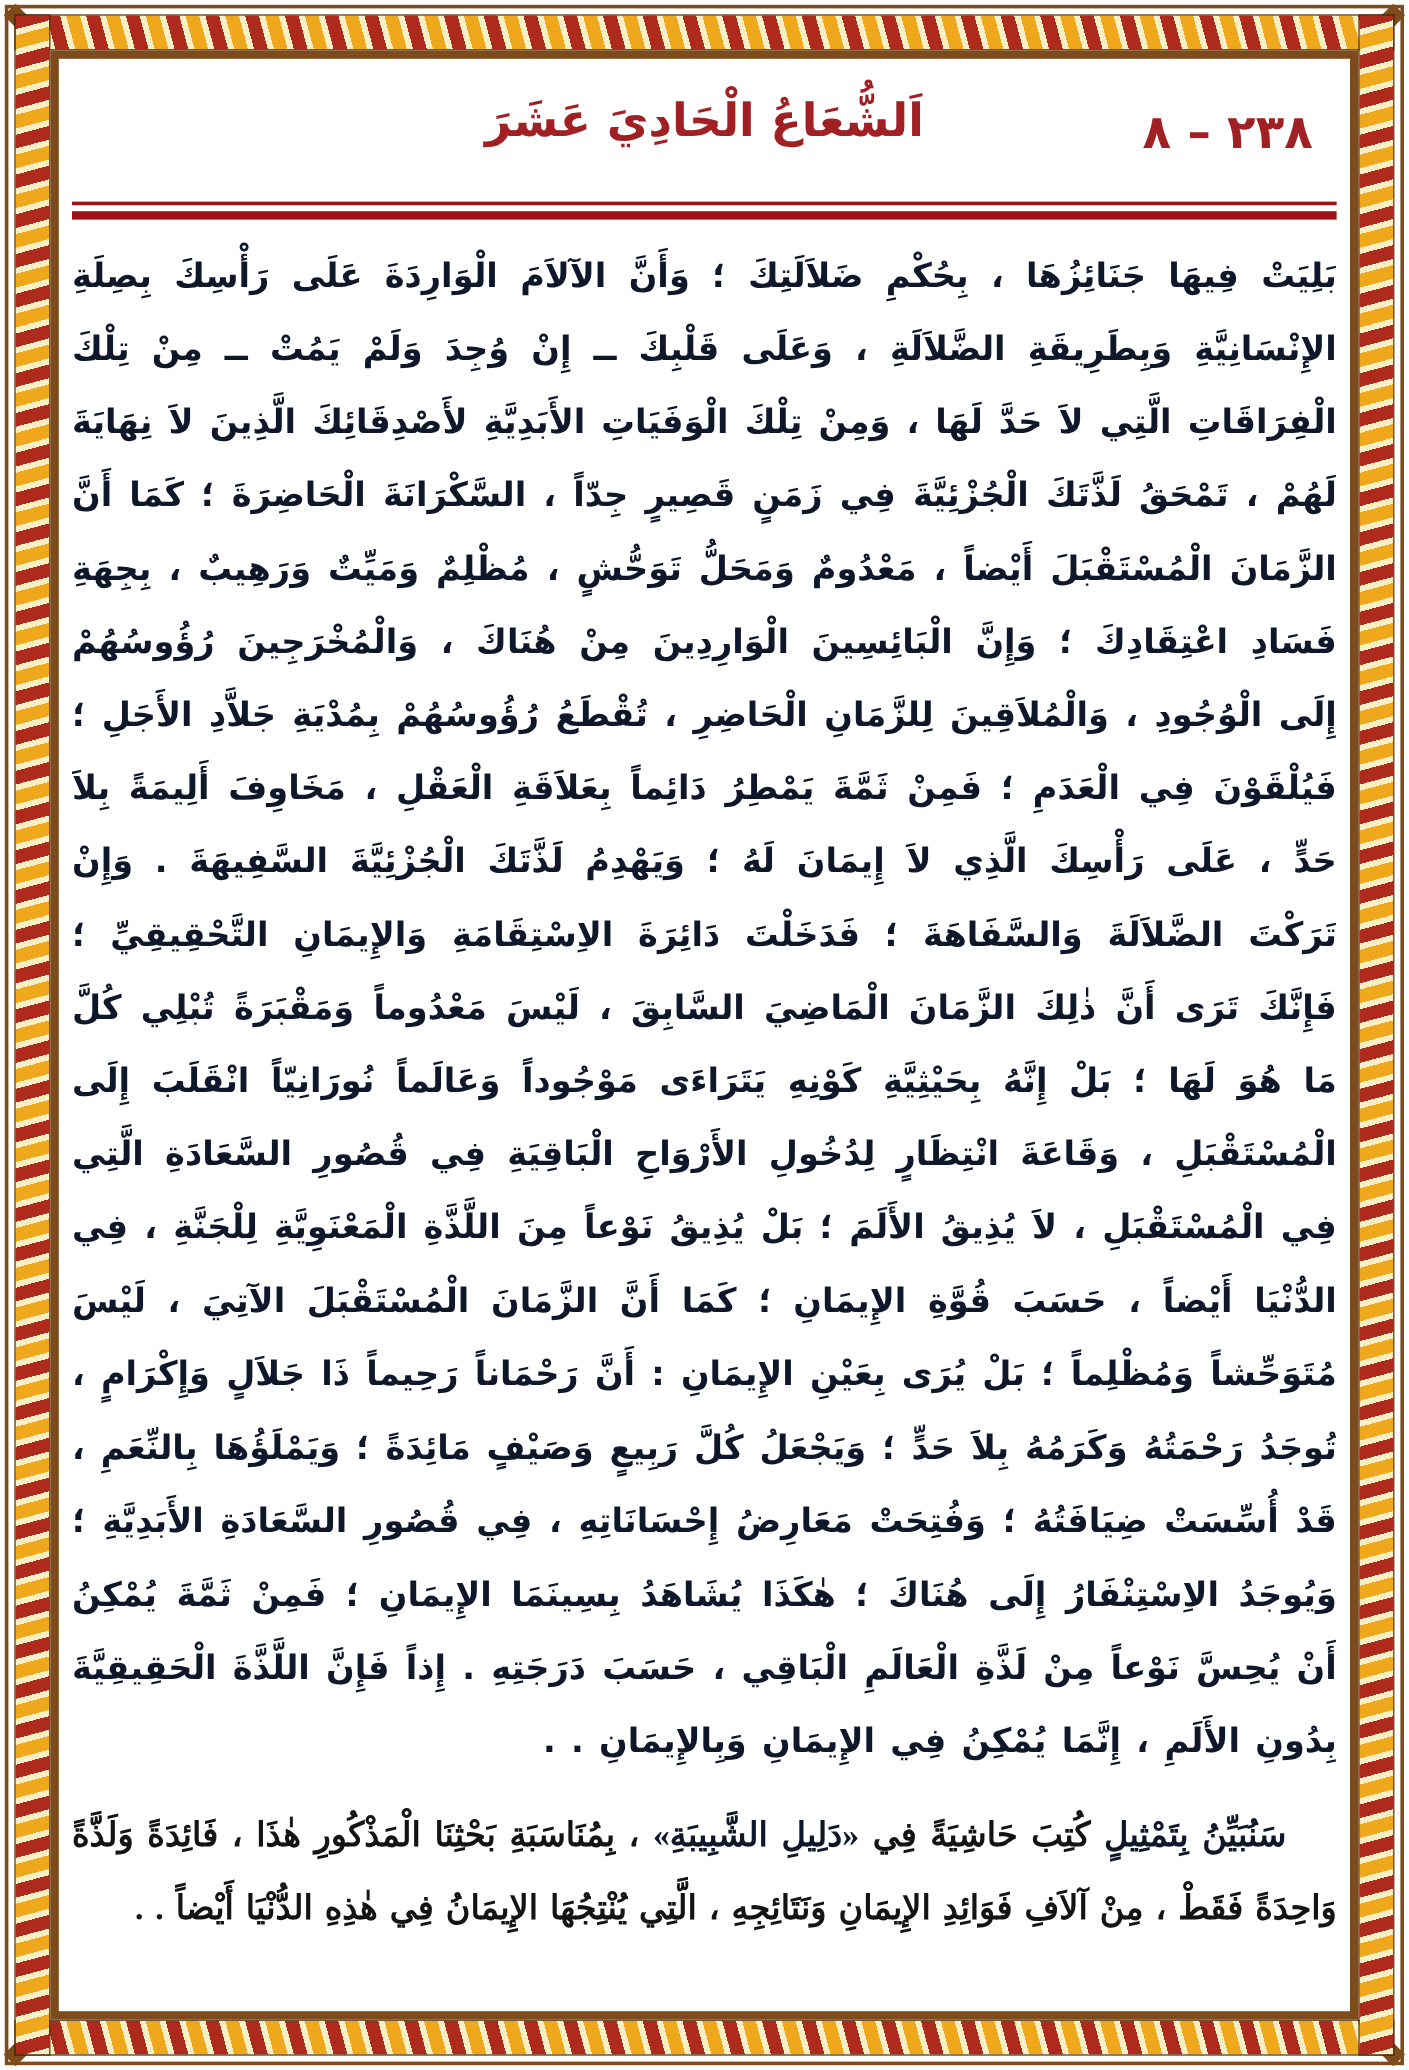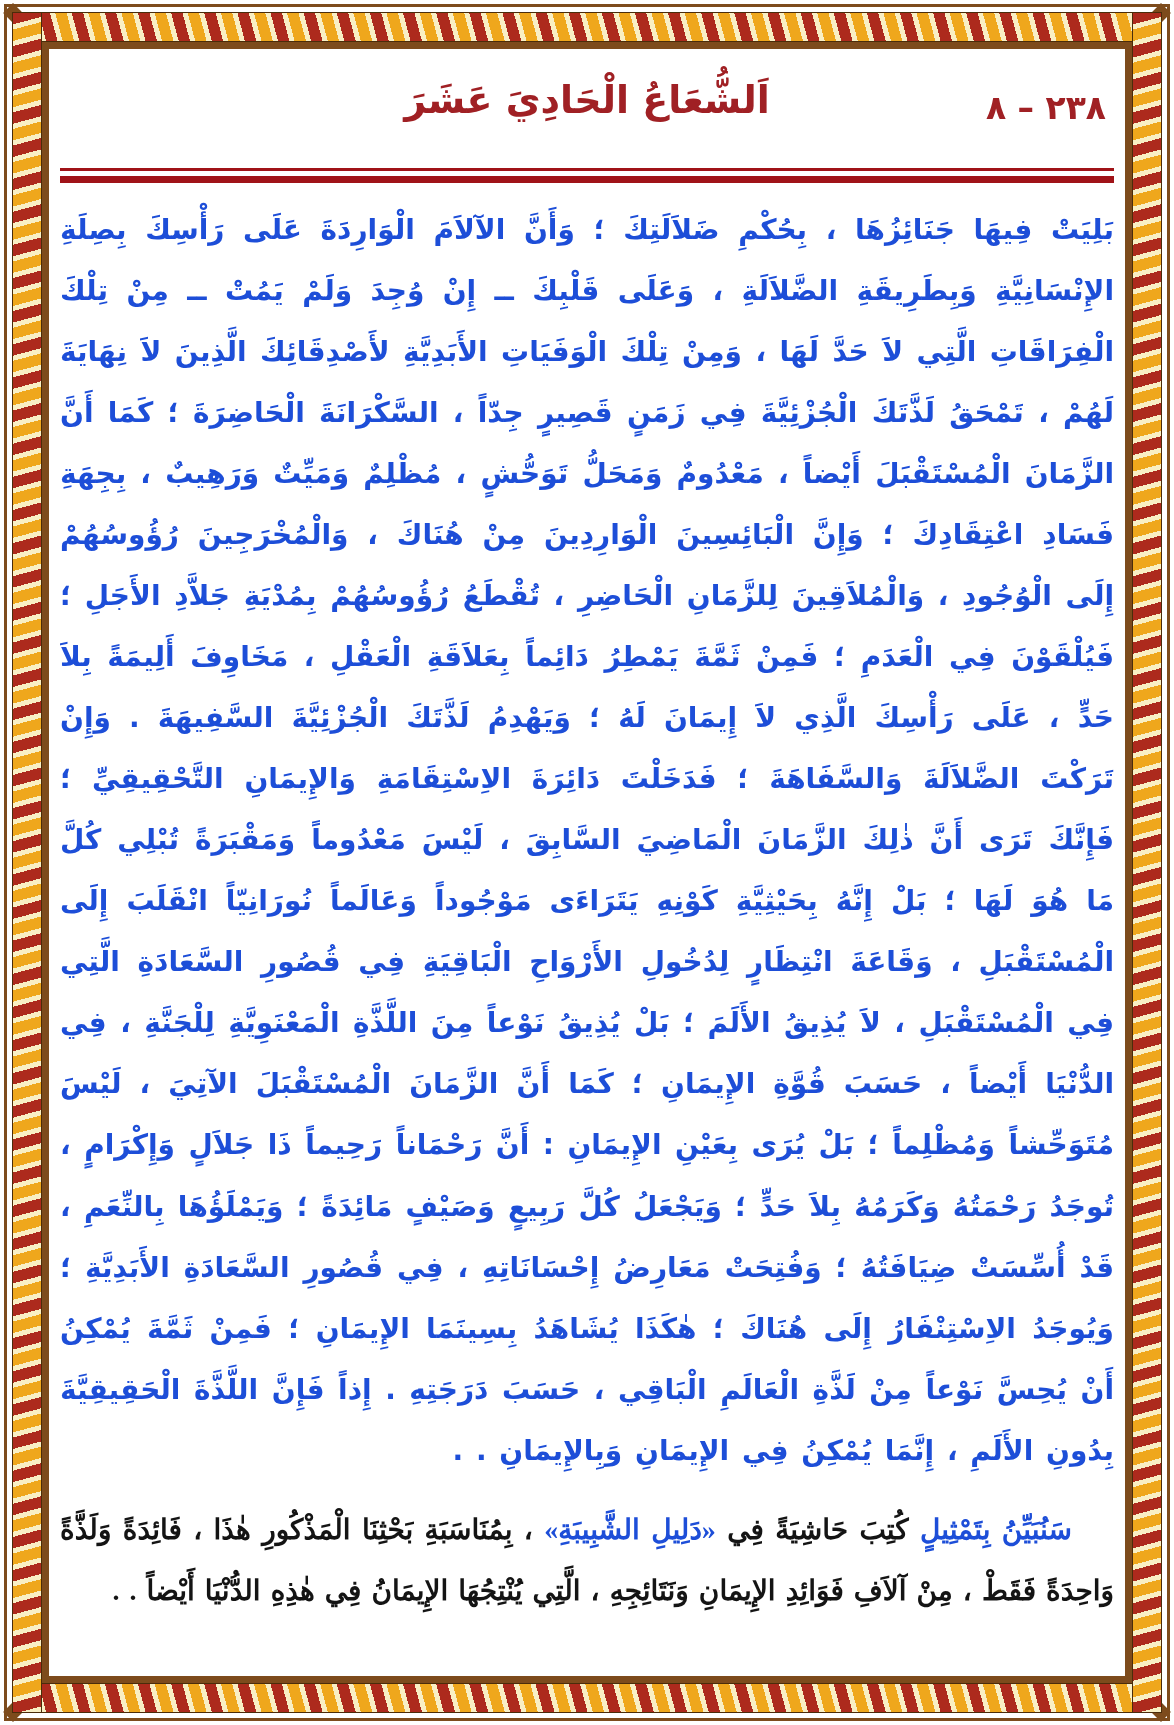--- a/index.html
+++ b/index.html
@@ -74,40 +74,40 @@
     line-height: 1.1;
   }
   .page-number {
     position: absolute;
     top: 30px;
     left: 30px;            
     left: auto; right: auto;
   }
   
   .page-number {
-    position: absolute; top: 30px; right: 8px;
-    color: #a02024; font-size: 33px; font-weight: bold;
+    position: absolute; top: 30px; right: 20px;
+    color: #a02024; font-size: 39px; font-weight: bold;
   }
   .header-rule { margin-top: 10px; }
   .header-rule .thin  { height: 3px; background: #a01318; }
   .header-rule .thick { height: 7px; background: #a01318; margin-top: 5px; }
 
   .body-text {
     margin-top: 16px;
     font-size: 28px;
     font-weight: bold;
     line-height: 2.18;
     text-align: justify;
     word-spacing: 3px;
     color: #a02024;
   }
   .body-text p { margin: 0; }
   .body-text p.gap-sm { margin-top: 18px; }
   .body-text p.indent { text-indent: 42px; font-family: Liberation Serif, serif; }
-  .seg-red      { color: #1d4ed8; }
+  .seg-red      { color: #0f172a; }
   .seg-black    { color: #141414; }
 </style>
 </head>
 <body>
 
 <div class="page">
 
   <div class="frame-outer">
     <div class="corner tl"></div>
     <div class="corner tr"></div>

